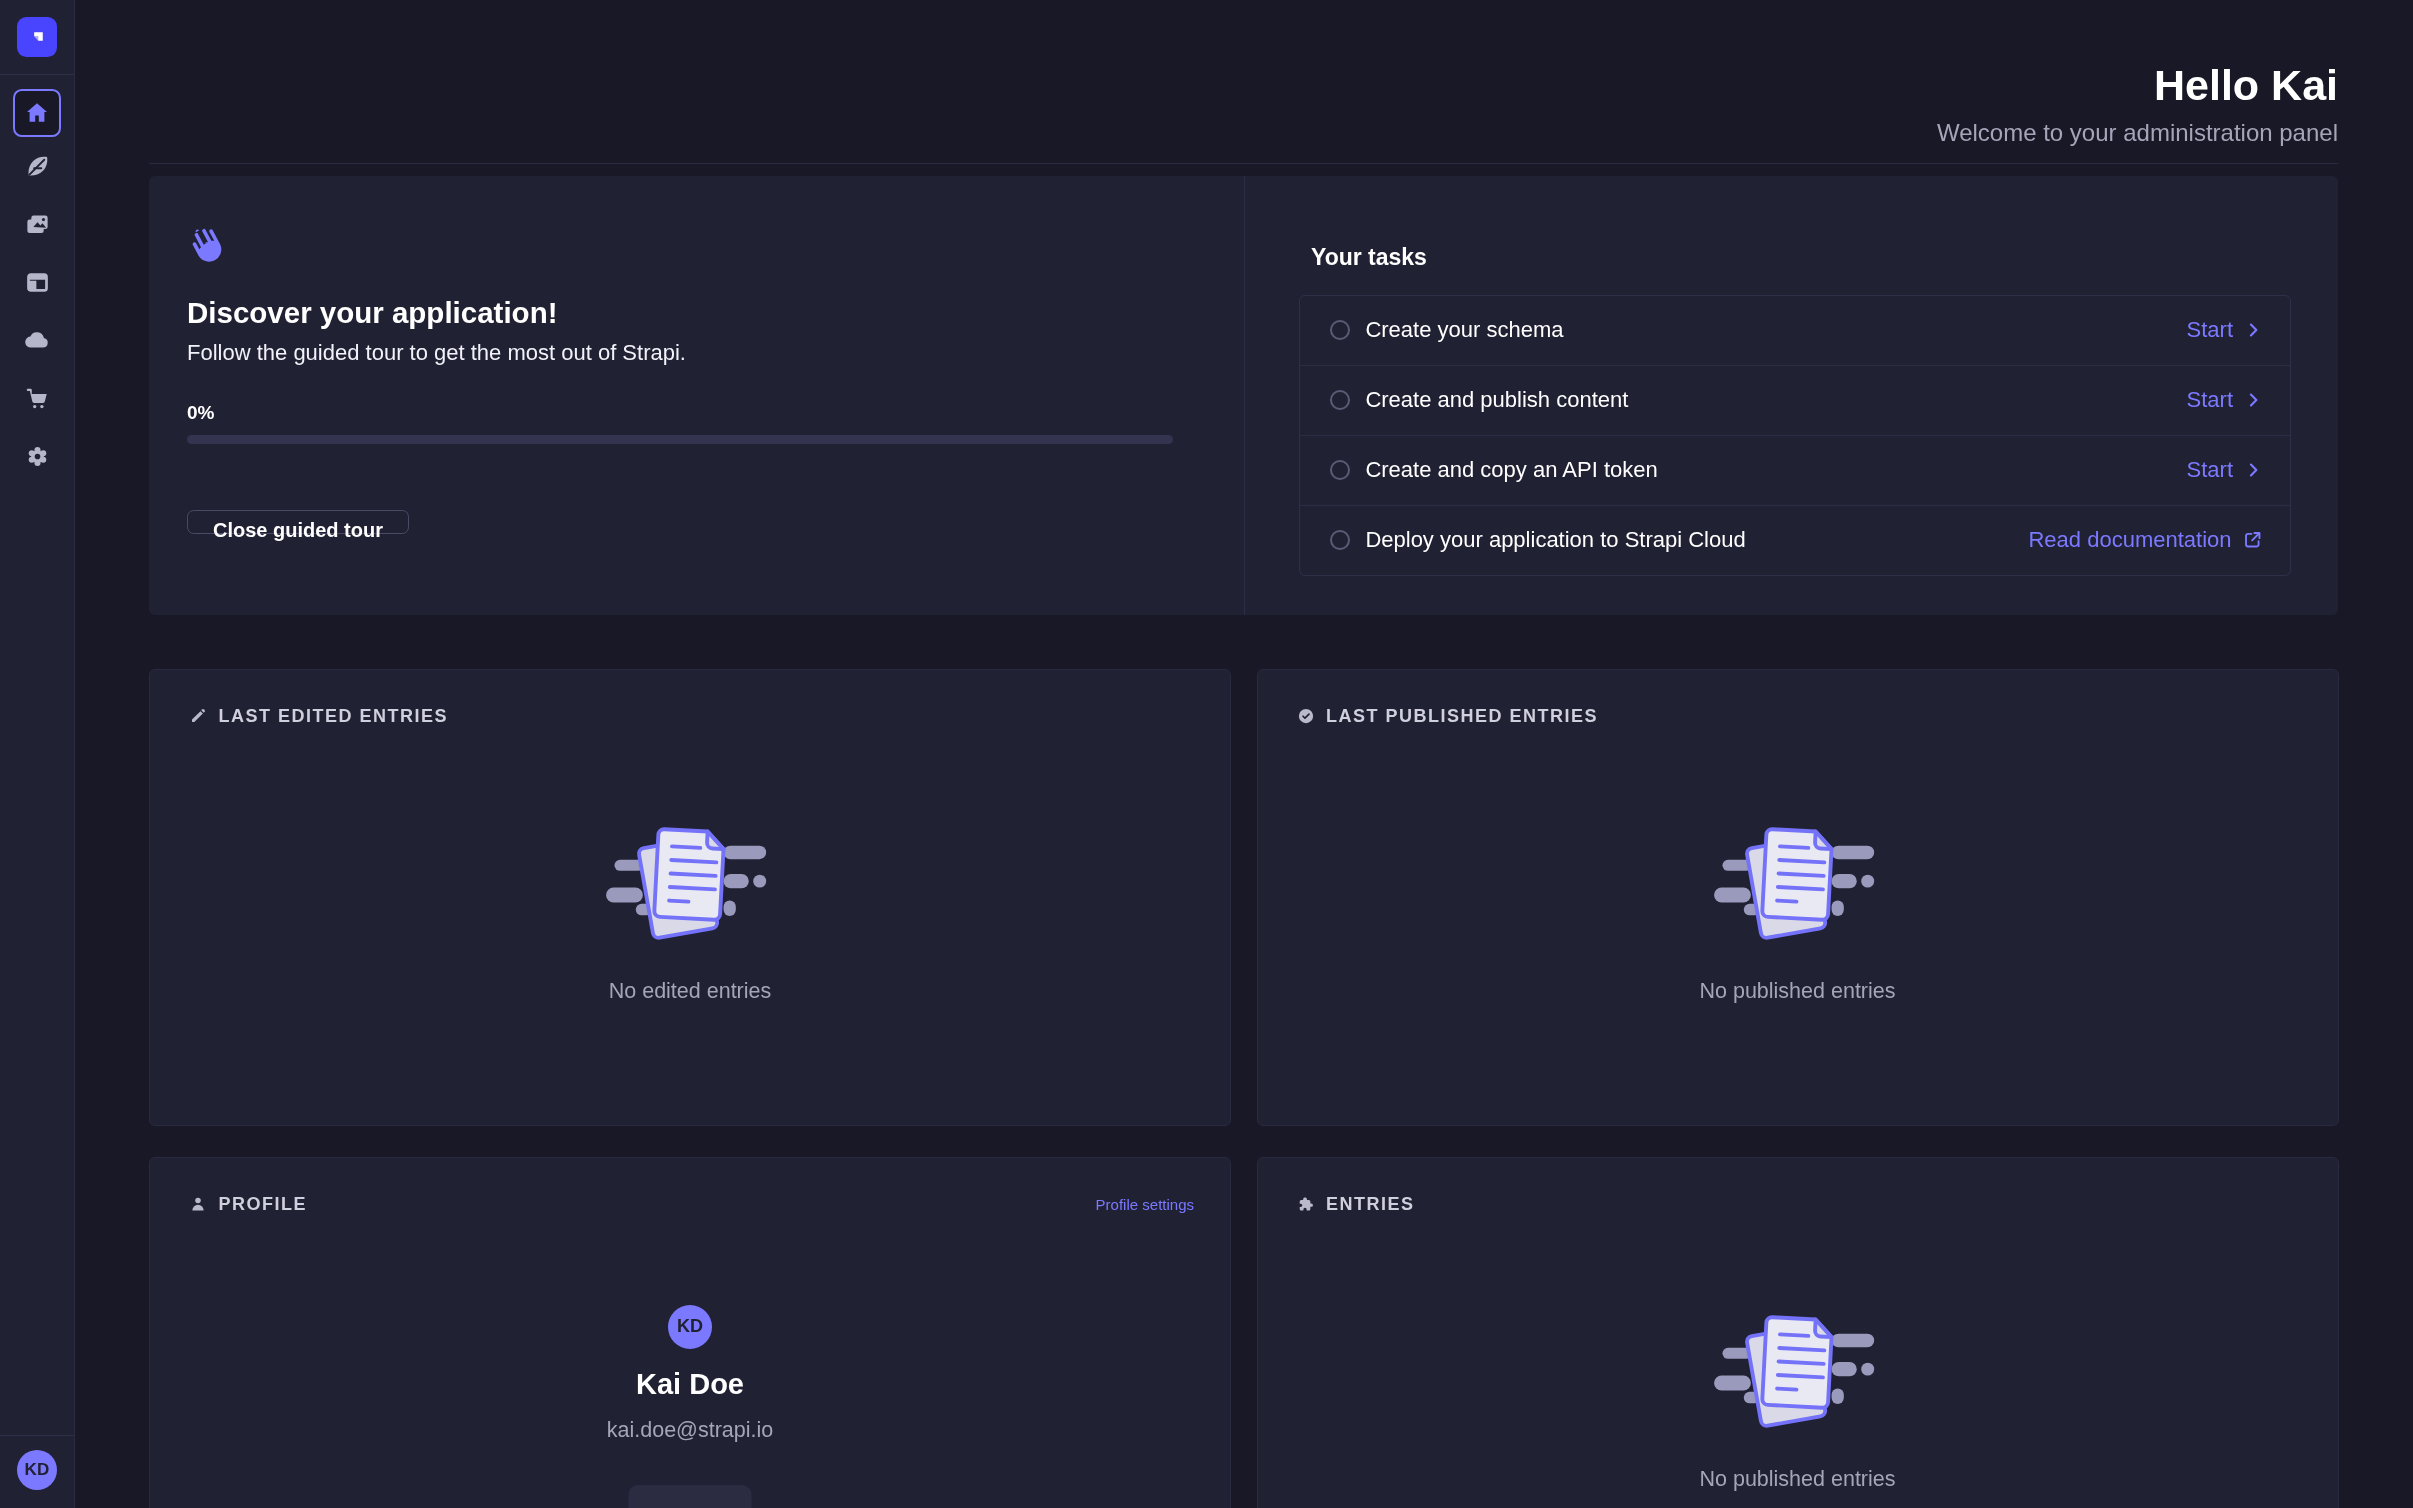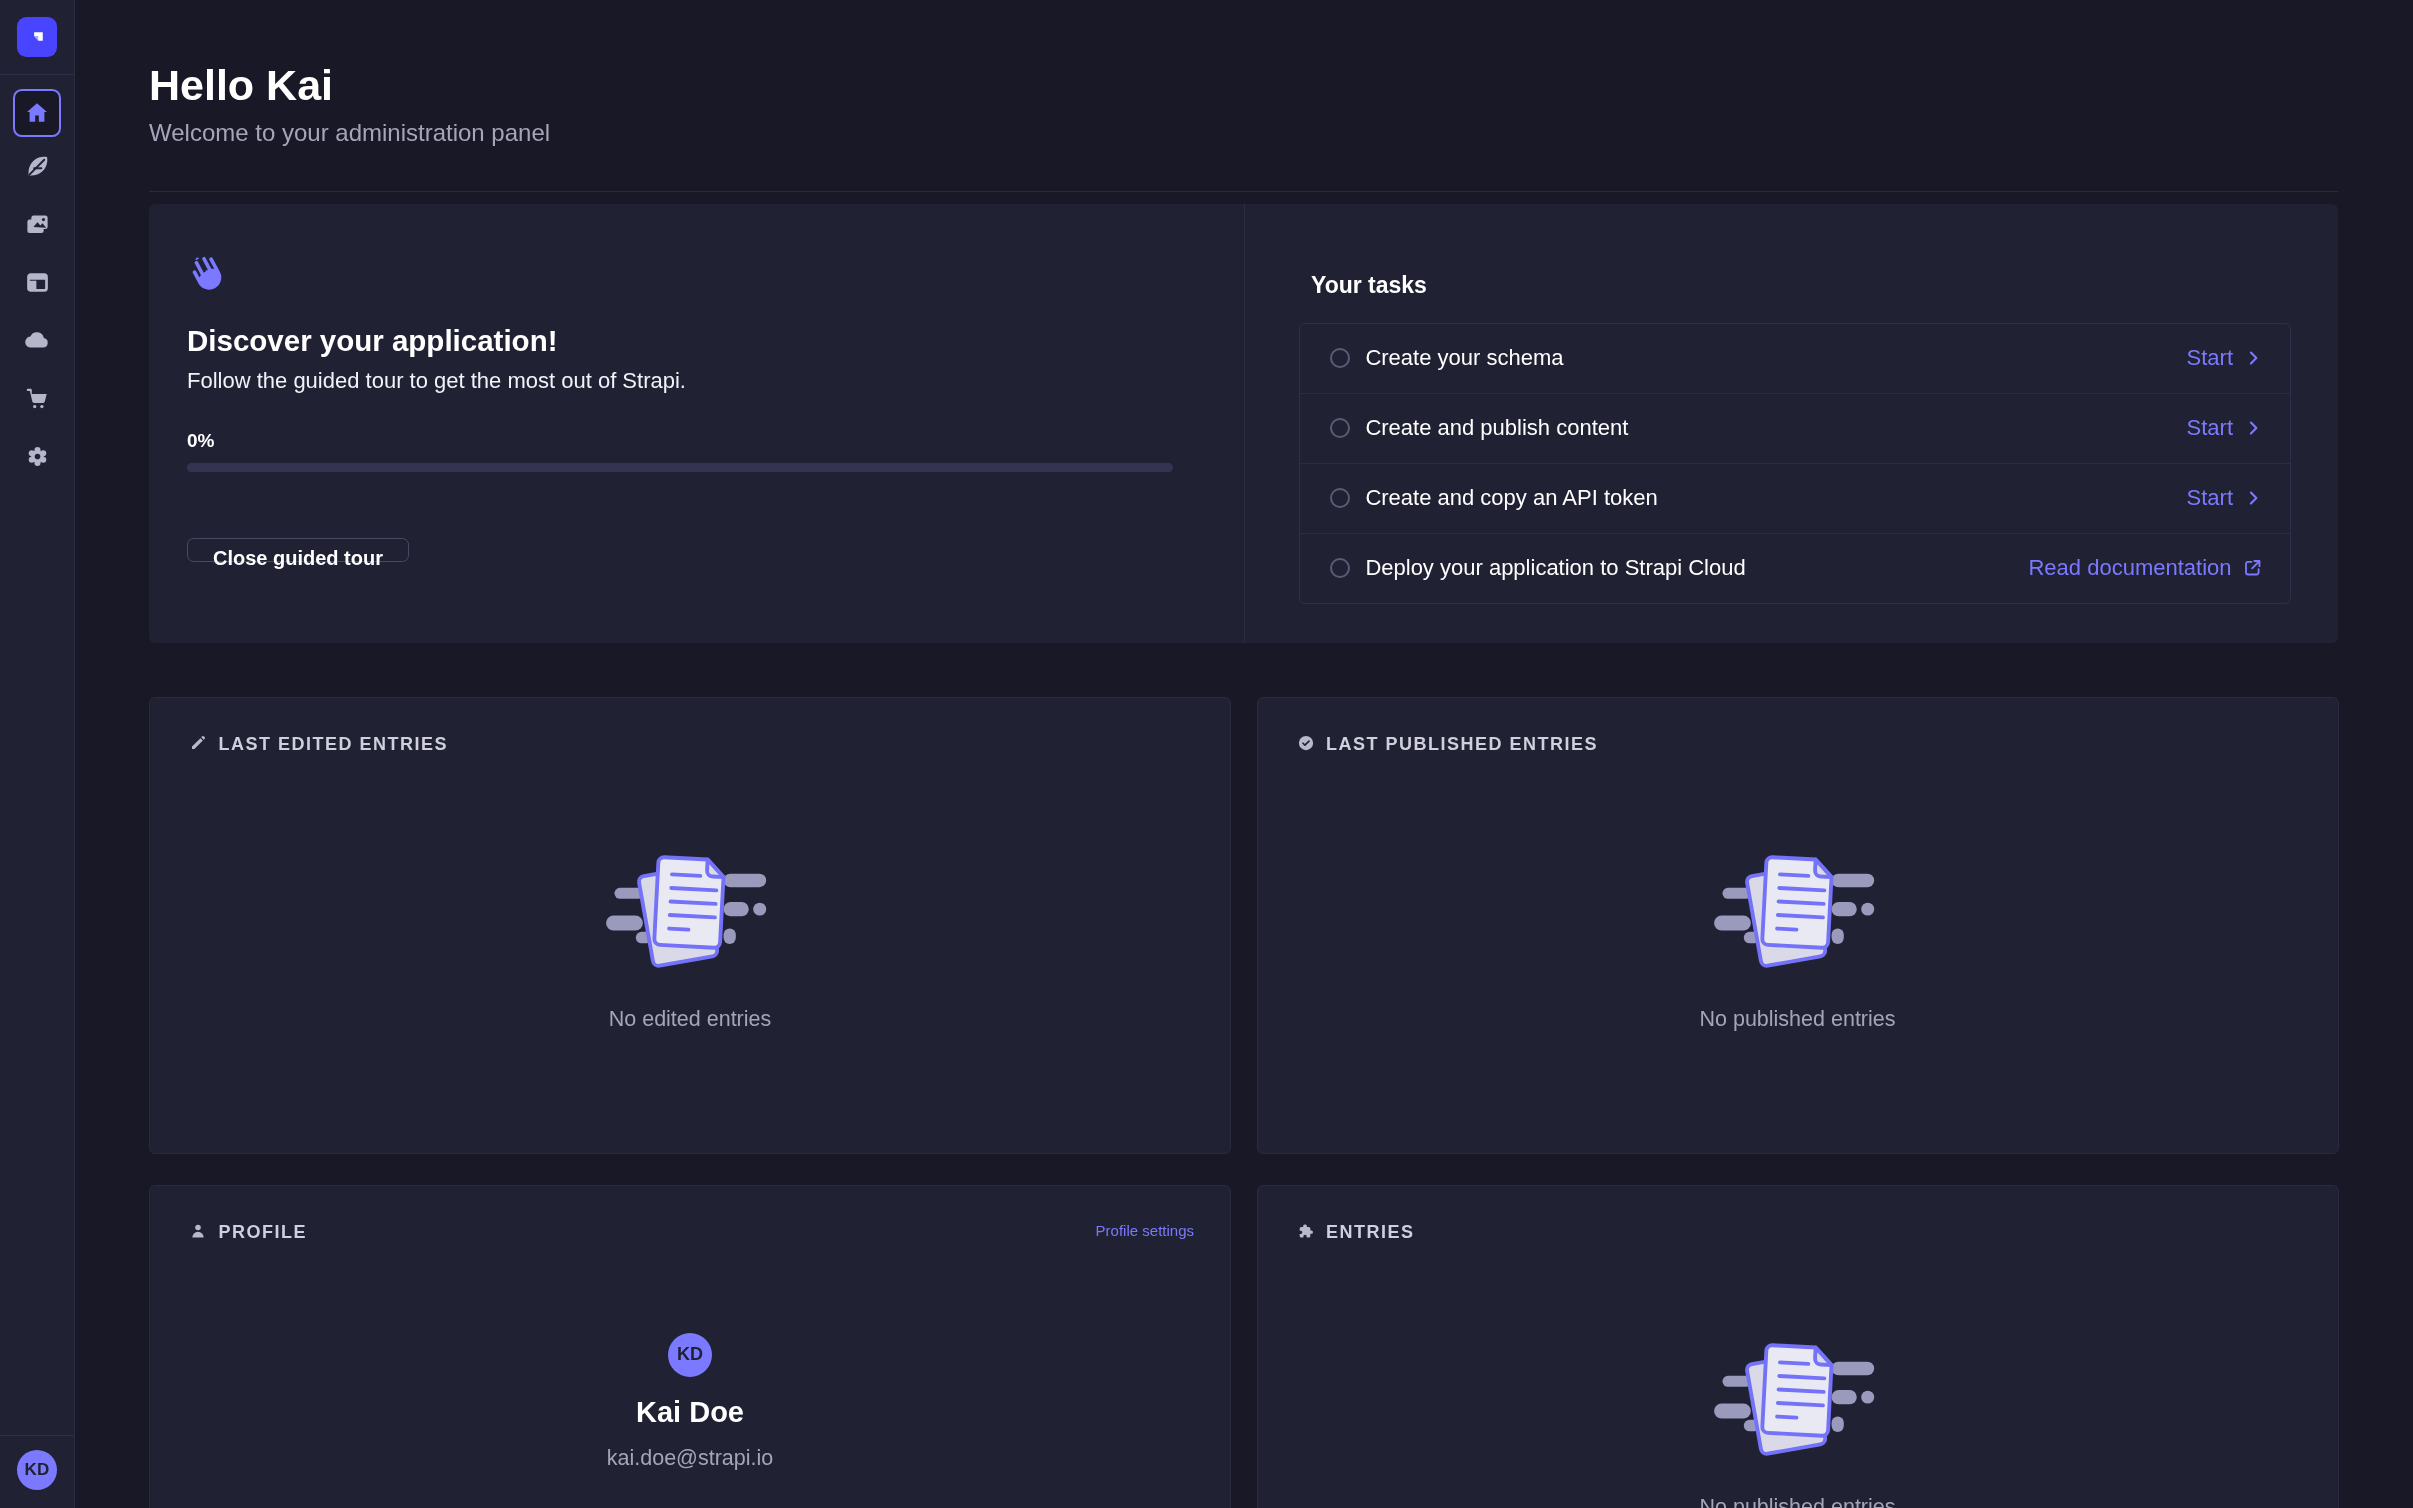--- a/index.html
+++ b/index.html
@@ -16,21 +16,21 @@
             border:2px solid #7b79ff;display:flex;align-items:center;justify-content:center;box-sizing:border-box;}
   .sb-slot{height:58px;display:flex;align-items:center;justify-content:center;color:#b6b6ca;}
   .sb-slot:first-of-type{margin-top:7.4px;}
   .sb-bottom-divider{position:absolute;bottom:72px;left:0;width:100%;border-top:0.7px solid #2e2e48;}
   .sb-avatar{position:absolute;bottom:18px;left:50%;transform:translateX(-50%);width:40px;height:40px;
              border-radius:50%;background:#7b79ff;color:#212134;font-size:17px;font-weight:bold;
              display:flex;align-items:center;justify-content:center;letter-spacing:0.3px;}
 
   
   .main{position:absolute;left:74px;top:0;right:0;bottom:0;padding:0 75px;}
-  .page-header{padding-top:62px;padding-bottom:44px;border-bottom:0.7px solid #2a2a40;}
+  .page-header{padding-top:62px;padding-bottom:16px;border-bottom:0.7px solid #2a2a40;text-align:right;}
   .page-header h1{margin:0;font-size:43px;line-height:1.1;color:#ffffff;font-weight:bold;}
   .page-header p{margin:9.4px 0 0;font-size:24px;color:#a5a5ba;}
 
   
   .guided-card{margin-top:12px;height:439px;background:#212134;border-radius:6px;display:flex;}
   .gc-left{width:1095px;box-sizing:border-box;padding:50px 38px 0;}
   .gc-right{flex:1;border-left:0.7px solid #2c2c45;box-sizing:border-box;padding:56px 0 0 54px;}
   .wave{width:39px;height:39px;color:#7b79ff;}
   .gc-left h2{margin:31.5px 0 0;font-size:29.5px;color:#ffffff;font-weight:bold;}
   .gc-left .gc-desc{margin:9.4px 0 0;font-size:22px;color:#f2f2fa;}
@@ -47,21 +47,21 @@
   .task-row + .task-row{border-top:0.7px solid #2c2c45;}
   .task-radio{width:20px;height:20px;border-radius:50%;border:2px solid #5b5b76;box-sizing:border-box;flex:none;}
   .task-label{flex:1;margin-left:15.4px;font-size:22px;color:#ffffff;}
   .task-action{display:flex;align-items:center;gap:10px;color:#7b79ff;font-size:22px;text-decoration:none;cursor:pointer;}
 
   
   .row2{margin-top:54px;display:grid;grid-template-columns:1082px 1082px;column-gap:25.5px;}
   .row3{margin-top:31px;display:grid;grid-template-columns:1082px 1082px;column-gap:25.5px;}
   .widget{position:relative;height:457px;background:#212134;border:0.7px solid #29293f;border-radius:6px;box-sizing:border-box;}
   .row3 .widget{height:463px;}
-  .w-head{display:flex;align-items:flex-start;padding:36px 36px 0 39px;color:#b9b9cb;}
+  .w-head{display:flex;align-items:center;padding:36px 36px 0 39px;color:#b9b9cb;}
   .w-title{margin-left:11.4px;font-size:18px;font-weight:bold;letter-spacing:1.5px;color:#cfcfdd;}
   .w-link{margin-left:auto;font-size:15px;color:#7b79ff;text-decoration:none;cursor:pointer;}
   .w-body{display:flex;flex-direction:column;align-items:center;}
   .w-illus{margin-top:87px;}
   .w-empty{margin-top:23px;font-size:21.5px;color:#a5a5ba;}
 
   
   .p-avatar{margin-top:90px;width:44px;height:44px;border-radius:50%;background:#7b79ff;color:#212134;
             font-size:18px;font-weight:bold;display:flex;align-items:center;justify-content:center;}
   .p-name{margin-top:19px;font-size:29px;font-weight:bold;color:#ffffff;}

